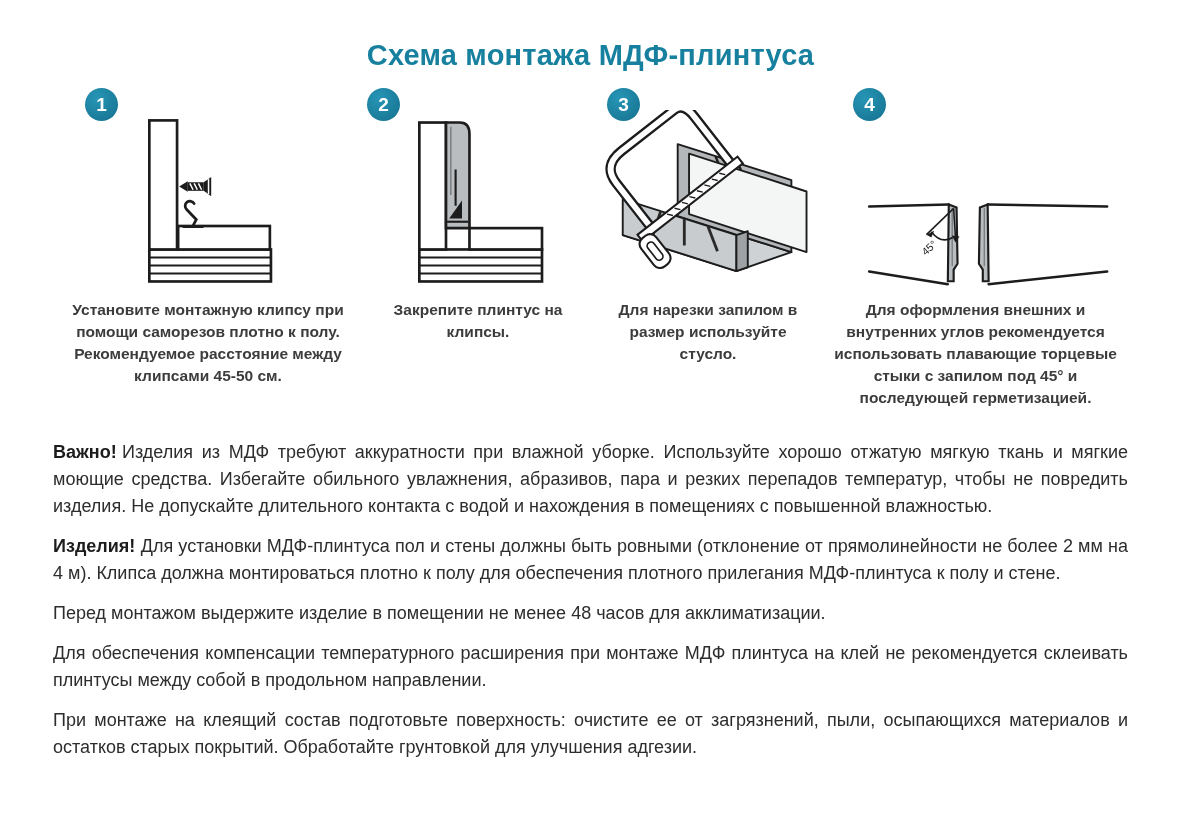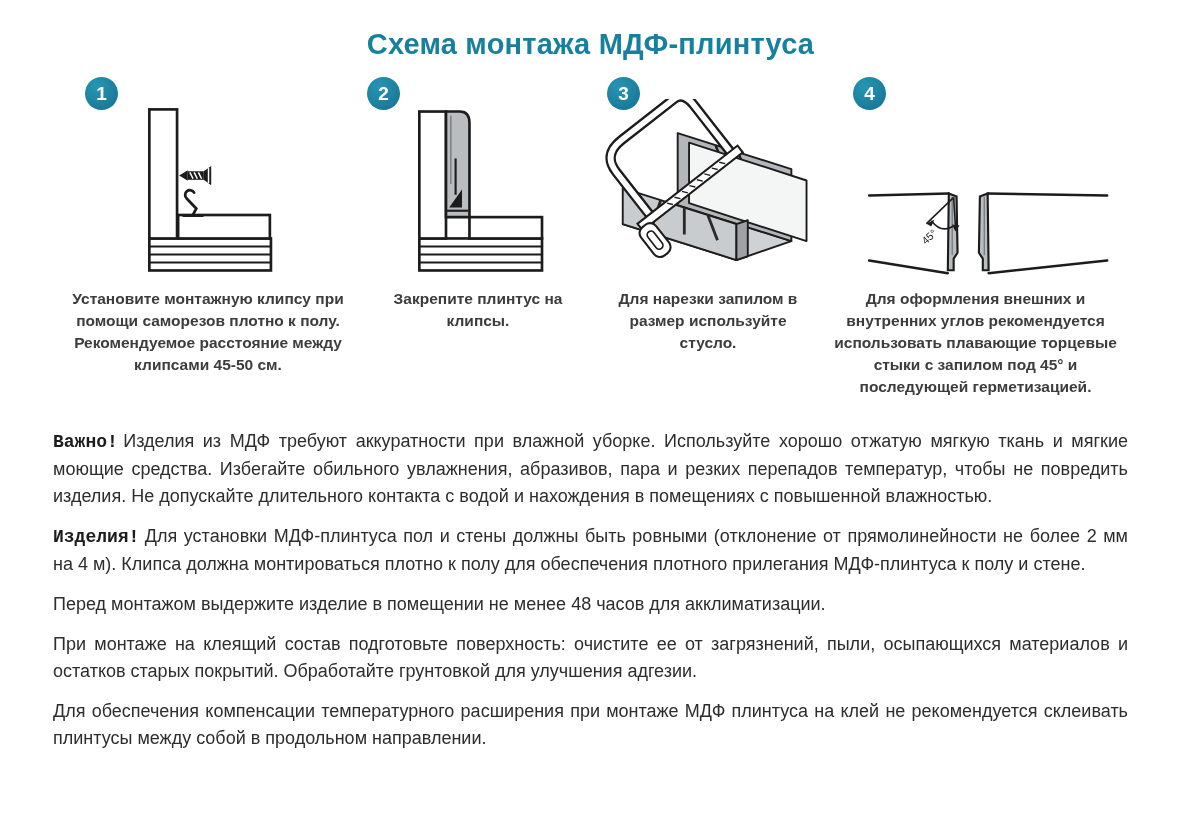--- a/index.html
+++ b/index.html
@@ -1,21 +1,21 @@
 <!DOCTYPE html>
 <html><head>
 <meta charset="utf-8">
 <style>
   html,body{margin:0;padding:0;background:#ffffff;}
   .page{
     width:1181px;height:827px;background:#ffffff;position:relative;
     font-family:"Liberation Sans",sans-serif;color:#2d2d2d;overflow:hidden;
   }
   .page-title{
-    margin:4px;padding-top:24px;text-align:center;
+    margin:15px;padding-top:24px;text-align:center;
     font-size:29px;font-weight:700;color:#17809f;letter-spacing:.2px;
   }
   .steps{
     width:1075px;margin:16px auto 0 auto;display:flex;justify-content:space-between;
   }
   .step{position:relative;display:flex;flex-direction:column;align-items:center;}
   .step-1{flex:0 0 310px;}
   .step-2{flex:0 0 230px;}
   .step-3{flex:0 0 230px;}
   .step-4{flex:0 0 305px;}
@@ -36,21 +36,21 @@
     margin:9px auto 0 auto;text-align:center;font-size:15.5px;line-height:22px;color:#3c3c3c;font-weight:bold;
   }
   .step-1 .caption{max-width:300px;}
   .step-2 .caption{max-width:185px;}
   .step-3 .caption{max-width:205px;}
   .step-4 .caption{max-width:302px;}
   .notes{width:1075px;margin:30px auto 0 auto;}
   .notes p{
     margin:0 0 13px 0;font-size:18px;line-height:27px;text-align:justify;color:#2d2d2d;
   }
-  .notes b{font-weight:700;color:#1c1c1c;padding-right:.3em;font-family:Liberation Mono, monospace;}
+  .notes b{font-weight:700;color:#1c1c1c;padding-right:.3em;}
   .notes b:empty{display:none;padding:0;}
   svg{display:block;}
 </style>
 </head>
 <body>
 
 <div class="page">
 
   <h1 class="page-title">Схема монтажа МДФ-плинтуса</h1>
 
@@ -185,17 +185,17 @@
       </div>
       <p class="caption">Для оформления внешних и внутренних углов рекомендуется использовать плавающие торцевые стыки с запилом под 45° и последующей герметизацией.</p>
     </div>
 
   </div>
 
   <div class="notes">
     <p><b>Важно!</b><span>Изделия из МДФ требуют аккуратности при влажной уборке. Используйте хорошо отжатую мягкую ткань и мягкие моющие средства. Избегайте обильного увлажнения, абразивов, пара и резких перепадов температур, чтобы не повредить изделия. Не допускайте длительного контакта с водой и нахождения в помещениях с повышенной влажностью.</span></p>
     <p><b>Изделия!</b><span>Для установки МДФ-плинтуса пол и стены должны быть ровными (отклонение от прямолинейности не более 2 мм на 4 м). Клипса должна монтироваться плотно к полу для обеспечения плотного прилегания МДФ-плинтуса к полу и стене.</span></p>
     <p><span>Перед монтажом выдержите изделие в помещении не менее 48 часов для акклиматизации.</span></p>
+    <p><span>Для обеспечения компенсации температурного расширения при монтаже МДФ плинтуса на клей не рекомендуется склеивать плинтусы между собой в продольном направлении.</span></p>
     <p><span>При монтаже на клеящий состав подготовьте поверхность: очистите ее от загрязнений, пыли, осыпающихся материалов и остатков старых покрытий. Обработайте грунтовкой для улучшения адгезии.</span></p>
-    <p><span>Для обеспечения компенсации температурного расширения при монтаже МДФ плинтуса на клей не рекомендуется склеивать плинтусы между собой в продольном направлении.</span></p>
   </div>
 
 </div>
 
 </body></html>

